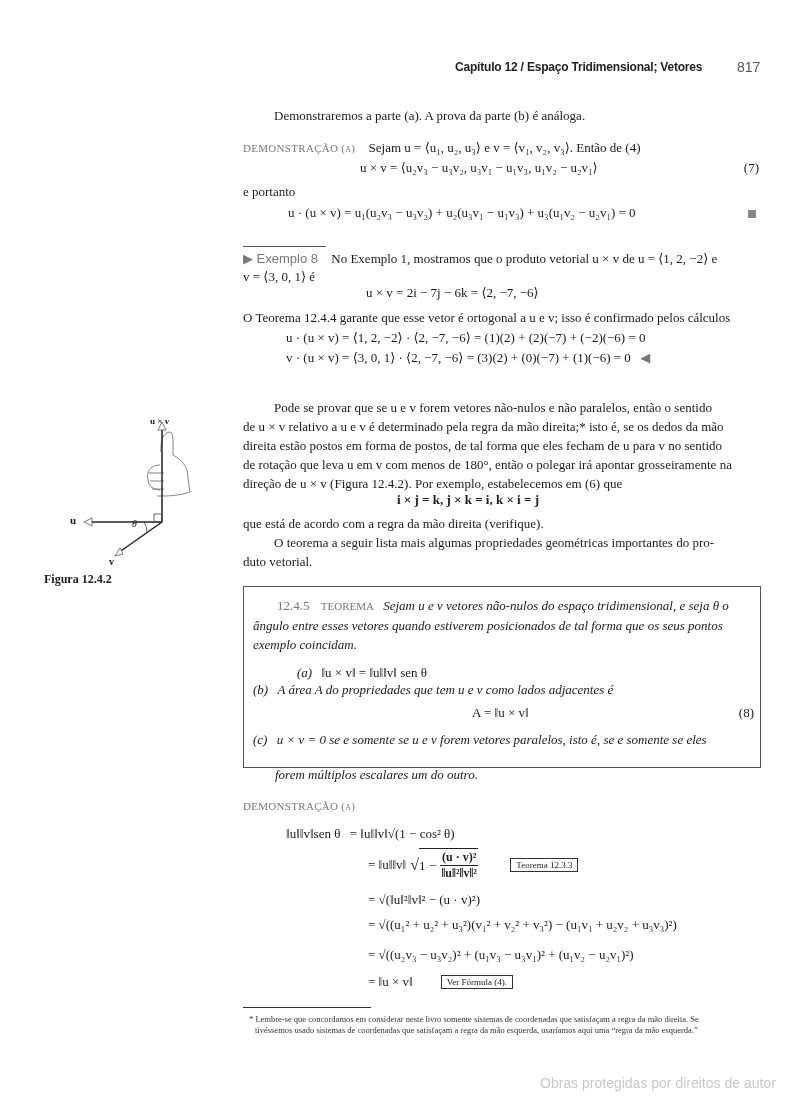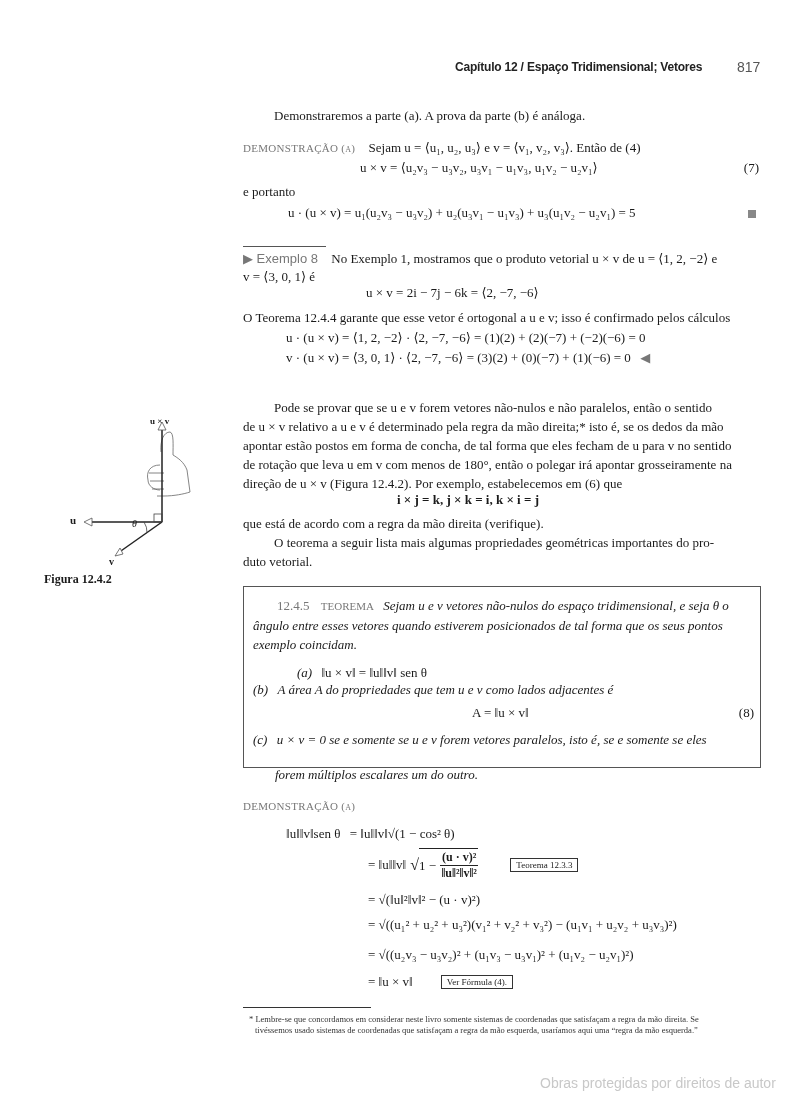--- a/index.html
+++ b/index.html
@@ -41,42 +41,42 @@
 <div class="abs para" style="top:138px; left:243px;">
   <span class="smallcaps">DEMONSTRAÇÃO (a)</span>
   <span style="margin-left:10px;">Sejam u = ⟨u₁, u₂, u₃⟩ e v = ⟨v₁, v₂, v₃⟩. Então de (4)</span>
 </div>
 <div class="abs eq" style="top:160px; left:0; width:800px;">
   <span style="position:absolute; left:360px;">u × v = ⟨u₂v₃ − u₃v₂, u₃v₁ − u₁v₃, u₁v₂ − u₂v₁⟩</span>
   <span class="eqnum">(7)</span>
 </div>
 <div class="abs para" style="top:182px; left:243px;">e portanto</div>
 <div class="abs eq" style="top:205px; left:0; width:800px;">
-  <span style="position:absolute; left:288px;">u · (u × v) = u₁(u₂v₃ − u₃v₂) + u₂(u₃v₁ − u₁v₃) + u₃(u₁v₂ − u₂v₁) = 5</span>
+  <span style="position:absolute; left:288px;">u · (u × v) = u₁(u₂v₃ − u₃v₂) + u₂(u₃v₁ − u₁v₃) + u₃(u₁v₂ − u₂v₁) = 0</span>
   <span class="qed" style="position:absolute; left:748px; top:5px;"></span>
 </div>
 
 <div class="abs ex-rule"></div>
 <div class="abs para" style="top:249px; left:243px;">
   <span class="ex-label">▶ Exemplo 8</span>
   <span style="margin-left:10px;">No Exemplo 1, mostramos que o produto vetorial u × v de u = ⟨1, 2, −2⟩ e</span>
 </div>
 <div class="abs para" style="top:267px; left:243px;">v = ⟨3, 0, 1⟩ é</div>
 <div class="abs eq" style="top:285px; left:366px;">u × v = 2i − 7j − 6k = ⟨2, −7, −6⟩</div>
 <div class="abs para" style="top:308px; left:243px;">O Teorema 12.4.4 garante que esse vetor é ortogonal a u e v; isso é confirmado pelos cálculos</div>
 <div class="abs eq" style="top:330px; left:286px;">u · (u × v) = ⟨1, 2, −2⟩ · ⟨2, −7, −6⟩ = (1)(2) + (2)(−7) + (−2)(−6) = 0</div>
 <div class="abs eq" style="top:350px; left:286px;">
   <span>v · (u × v) = ⟨3, 0, 1⟩ · ⟨2, −7, −6⟩ = (3)(2) + (0)(−7) + (1)(−6) = 0</span>
   <span style="margin-left:6px; color:#777;">◀</span>
 </div>
 
 <div class="abs para" style="top:398px; left:243px; width:520px;">
   <div style="text-indent:31px;">Pode se provar que se u e v forem vetores não-nulos e não paralelos, então o sentido</div>
   <div>de u × v relativo a u e v é determinado pela regra da mão direita;* isto é, se os dedos da mão</div>
-  <div>apontar estão postos em forma de concha, de tal forma que eles fecham de u para v no sentido</div>
+  <div>direita estão postos em forma de postos, de tal forma que eles fecham de u para v no sentido</div>
   <div>de rotação que leva u em v com menos de 180°, então o polegar irá apontar grosseiramente na</div>
   <div>direção de u × v (Figura 12.4.2). Por exemplo, estabelecemos em (6) que</div>
 </div>
 <div class="abs eq b" style="top:492px; left:397px;">i × j = k,    j × k = i,    k × i = j</div>
 <div class="abs para" style="top:514px; left:243px;">que está de acordo com a regra da mão direita (verifique).</div>
 <div class="abs para" style="top:533px; left:243px; width:520px;">
   <div style="text-indent:31px;">O teorema a seguir lista mais algumas propriedades geométricas importantes do pro-</div>
   <div>duto vetorial.</div>
 </div>
 

